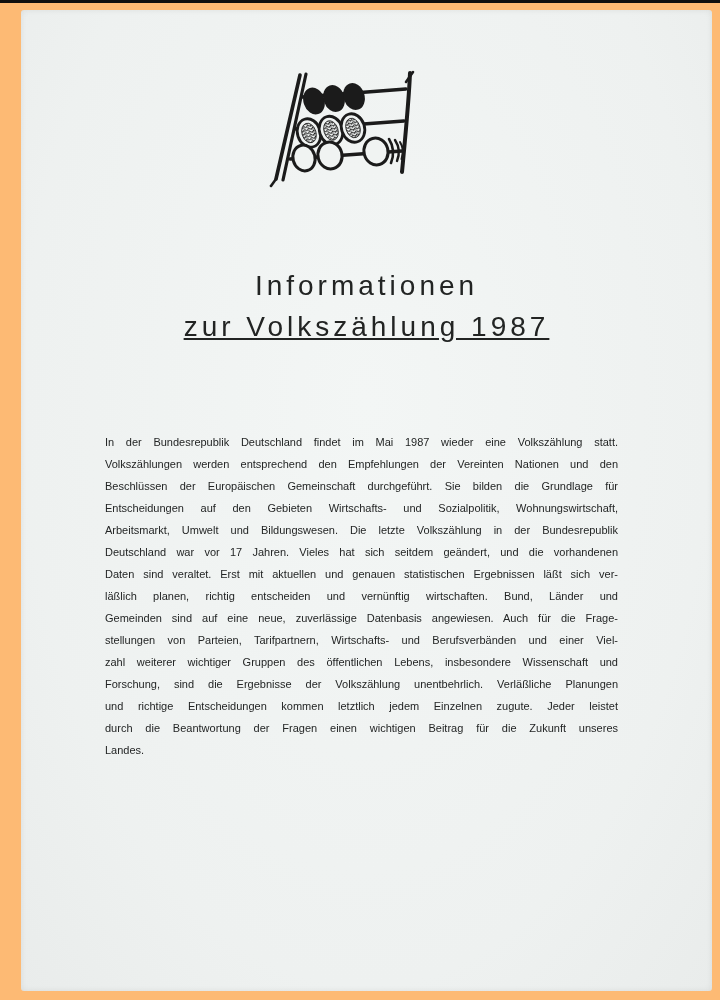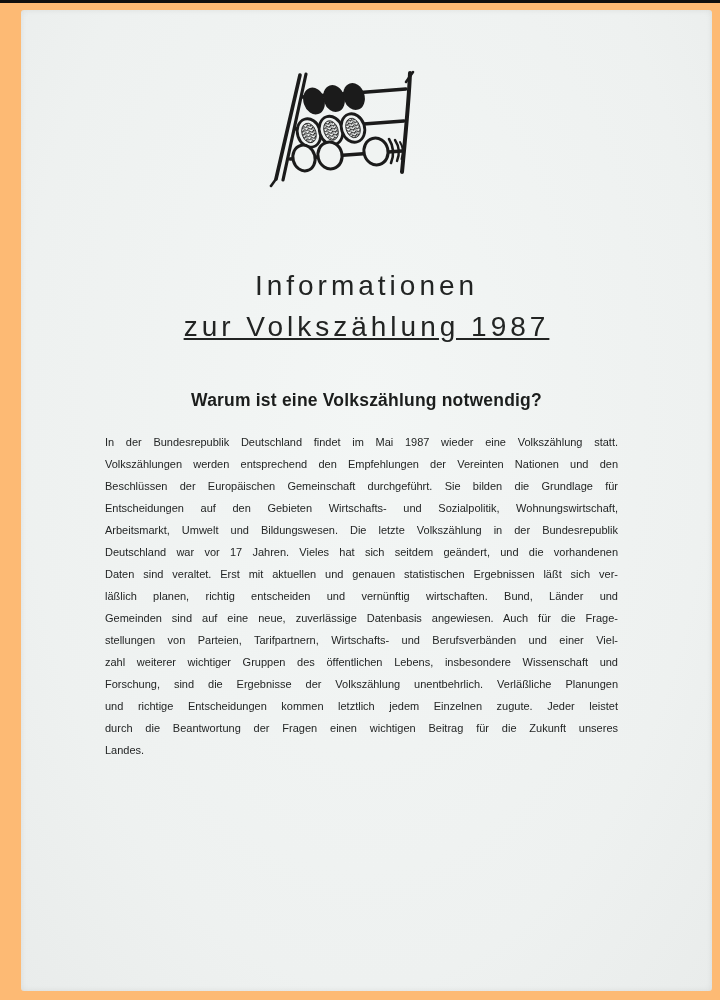--- a/index.html
+++ b/index.html
@@ -129,21 +129,20 @@
           <path d="M136,72 q5,8 1.5,17" stroke-width="2"></path>
         </g>
       </svg>
     </div>
 
     <h1 class="page-title" style="margin:0;">
       <span style="display:block;">Informationen</span>
       <span style="display:block;text-decoration:underline;">zur Volkszählung 1987</span>
     </h1>
 
-    <h2 class="section-heading">Warum ist eine Volkszählung notwendig?</h2>
 
     <div class="body-text">In der Bundesrepublik Deutschland findet im Mai 1987 wieder eine Volkszählung statt.
 Volkszählungen werden entsprechend den Empfehlungen der Vereinten Nationen und den
 Beschlüssen der Europäischen Gemeinschaft durchgeführt. Sie bilden die Grundlage für
 Entscheidungen auf den Gebieten Wirtschafts- und Sozialpolitik, Wohnungswirtschaft,
 Arbeitsmarkt, Umwelt und Bildungswesen. Die letzte Volkszählung in der Bundesrepublik
 Deutschland war vor 17 Jahren. Vieles hat sich seitdem geändert, und die vorhandenen
 Daten sind veraltet. Erst mit aktuellen und genauen statistischen Ergebnissen läßt sich ver-
 läßlich planen, richtig entscheiden und vernünftig wirtschaften. Bund, Länder und
 Gemeinden sind auf eine neue, zuverlässige Datenbasis angewiesen. Auch für die Frage-

